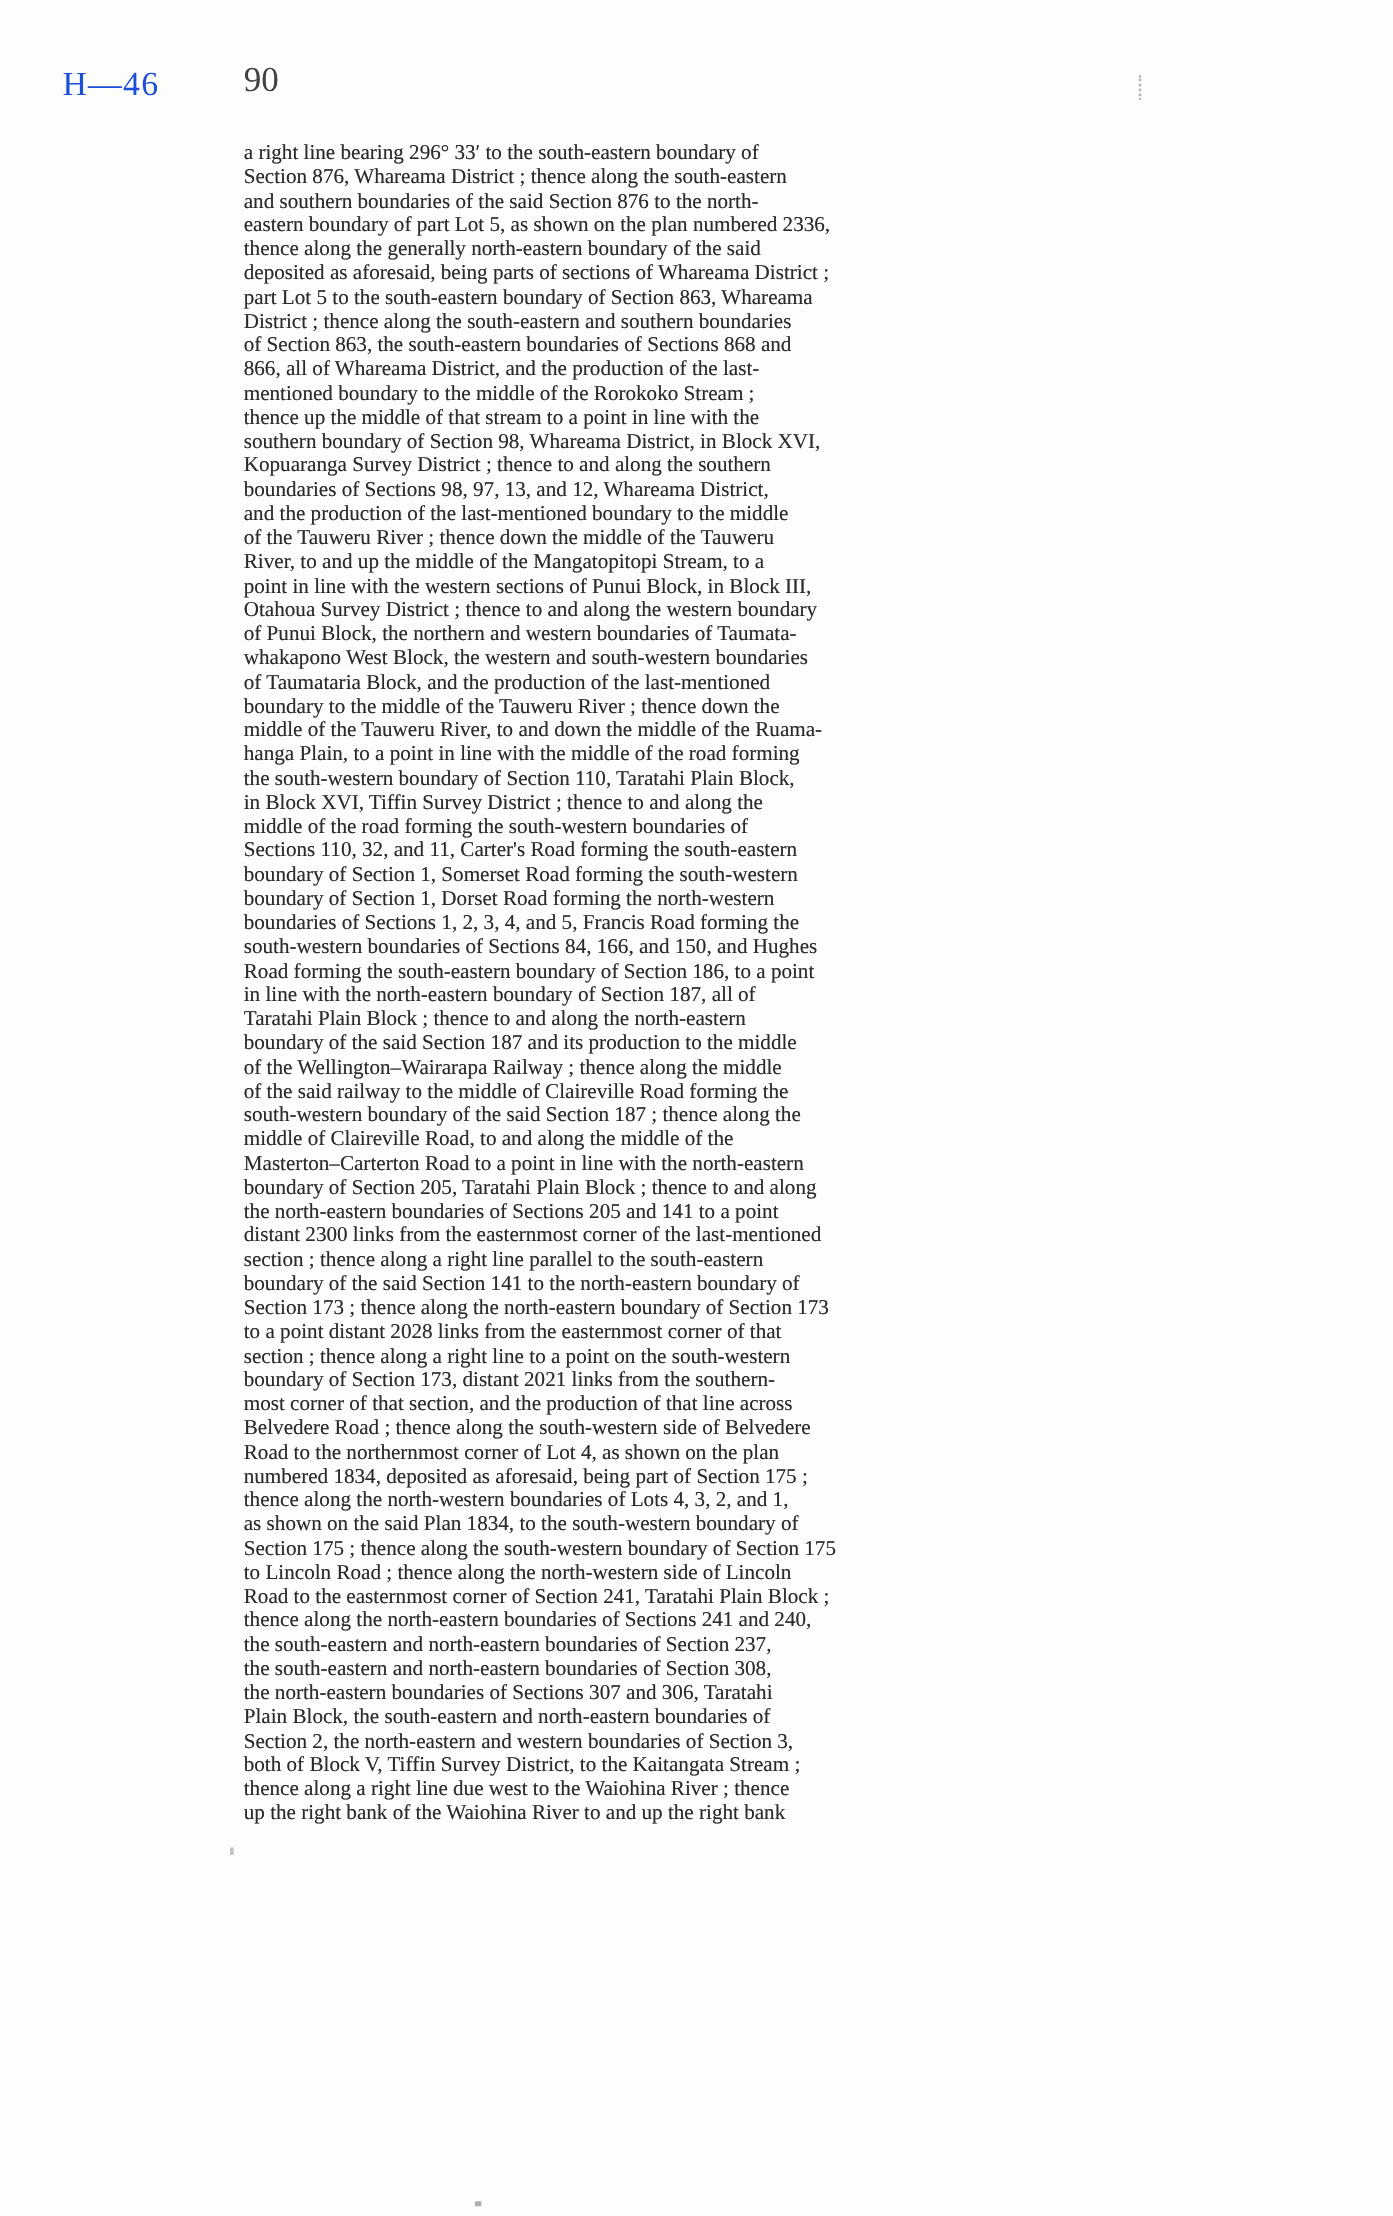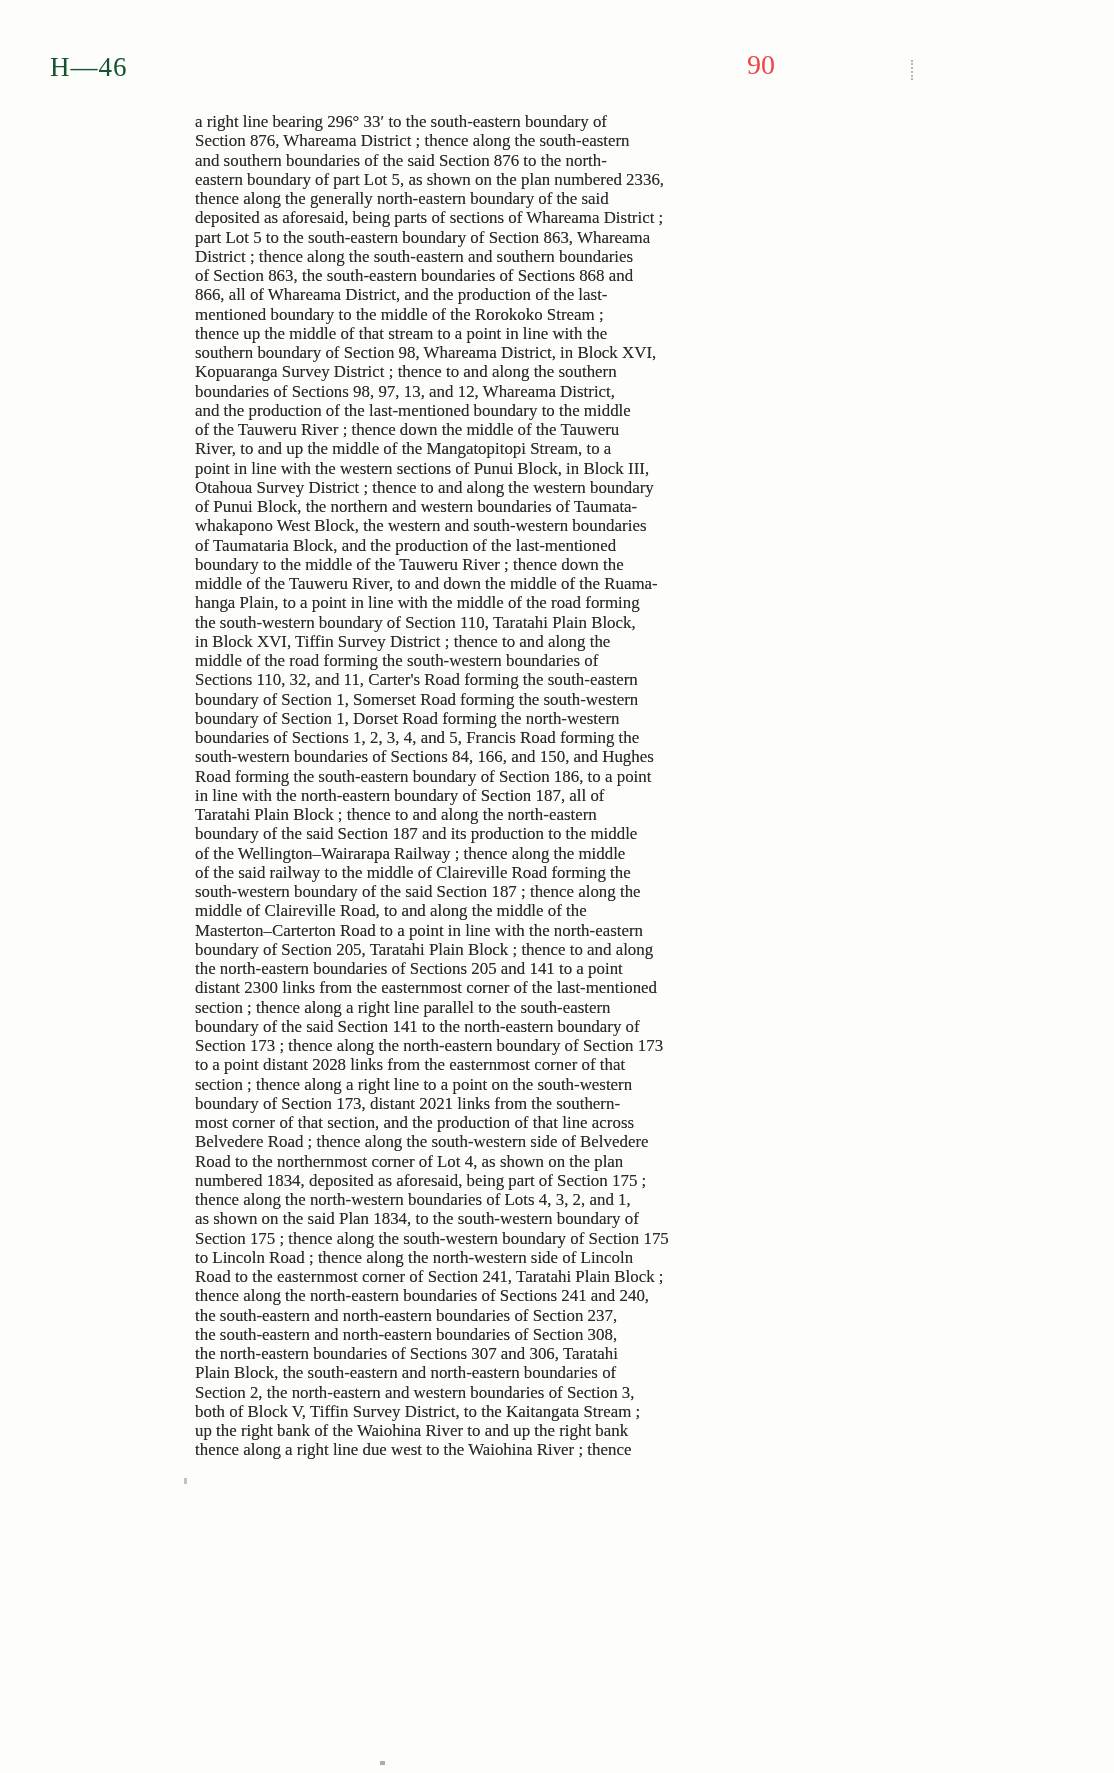--- a/index.html
+++ b/index.html
@@ -15,30 +15,30 @@
     overflow: hidden;
     font-family: "Liberation Serif", serif;
     color: #272727;
   }
   .doc-id {
     position: absolute;
     left: 50px;
     top: 52px;
     font-size: 27px;
     letter-spacing: 1px;
-    color: #14532d;
+    color: #1d4ed8;
   }
   .page-number {
     position: absolute;
     left: 195px;
     top: 49px;
     width: 580px;
-    text-align: right;
+    text-align: left;
     font-size: 28px;
-    color: #ef4444;
+    color: #404040;
   }
   .body-text {
     position: absolute;
     left: 195px;
     top: 112px;
     width: 581px;
   }
   .text-line {
     font-size: 16.9px;
     line-height: 19.25px;
@@ -131,21 +131,21 @@
       <div class="text-line">Section 175 ; thence along the south-western boundary of Section 175</div>
       <div class="text-line">to Lincoln Road ; thence along the north-western side of Lincoln</div>
       <div class="text-line">Road to the easternmost corner of Section 241, Taratahi Plain Block ;</div>
       <div class="text-line">thence along the north-eastern boundaries of Sections 241 and 240,</div>
       <div class="text-line">the south-eastern and north-eastern boundaries of Section 237,</div>
       <div class="text-line">the south-eastern and north-eastern boundaries of Section 308,</div>
       <div class="text-line">the north-eastern boundaries of Sections 307 and 306, Taratahi</div>
       <div class="text-line">Plain Block, the south-eastern and north-eastern boundaries of</div>
       <div class="text-line">Section 2, the north-eastern and western boundaries of Section 3,</div>
       <div class="text-line">both of Block V, Tiffin Survey District, to the Kaitangata Stream ;</div>
+      <div class="text-line">thence along a right line due west to the Waiohina River ; thence</div>
       <div class="text-line">up the right bank of the Waiohina River to and up the right bank</div>
-      <div class="text-line">thence along a right line due west to the Waiohina River ; thence</div>
     </div>
 
   <div class="artifact dotted" style="left:911px; top:60px; width:2px; height:20px;"></div>
   <div class="artifact" style="left:184px; top:1478px; width:3px; height:6px; opacity:0.5;"></div>
   <div class="artifact" style="left:380px; top:1761px; width:5px; height:4px; opacity:0.7;"></div>
 
 </div>
 
 </body></html>

